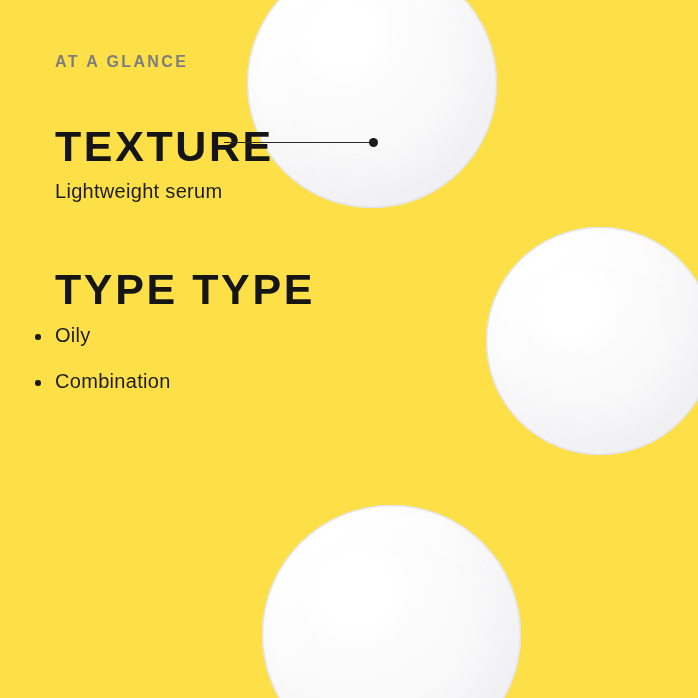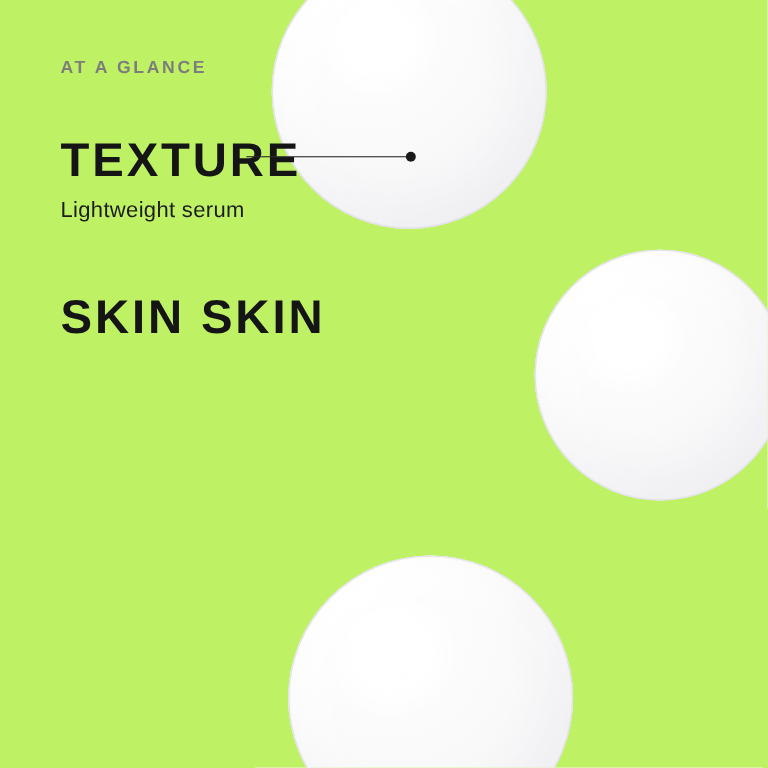--- a/index.html
+++ b/index.html
@@ -8,21 +8,21 @@
     padding: 0;
     background: #ffffff;
   }
   body {
     font-family: "Liberation Sans", sans-serif;
   }
   #canvas {
     position: relative;
     width: 698px;
     height: 698px;
-    background: #bef264;
+    background: #fde047;
     overflow: hidden;
   }
 
   
   .bubble-layer {
     position: absolute;
     inset: 0;
     pointer-events: none;
   }
   .bubble {
@@ -221,17 +221,27 @@
 
     <div id="eyebrow">AT A GLANCE</div>
 
     <div class="section-title" id="texture-title">TEXTURE</div>
 
     <div id="leader-line"></div>
     <div id="leader-dot"></div>
 
     <div id="texture-value">Lightweight serum</div>
 
-    <div class="section-title" id="skintype-title">SKIN SKIN</div>
-
+    <div class="section-title" id="skintype-title">TYPE TYPE</div>
+
+    <ul id="skintype-list">
+      <li>
+        <span class="bullet-dot"></span>
+        <span>Oily</span>
+      </li>
+      <li>
+        <span class="bullet-dot"></span>
+        <span>Combination</span>
+      </li>
+    </ul>
 
   </div>
 </div>
 
 </body></html>

